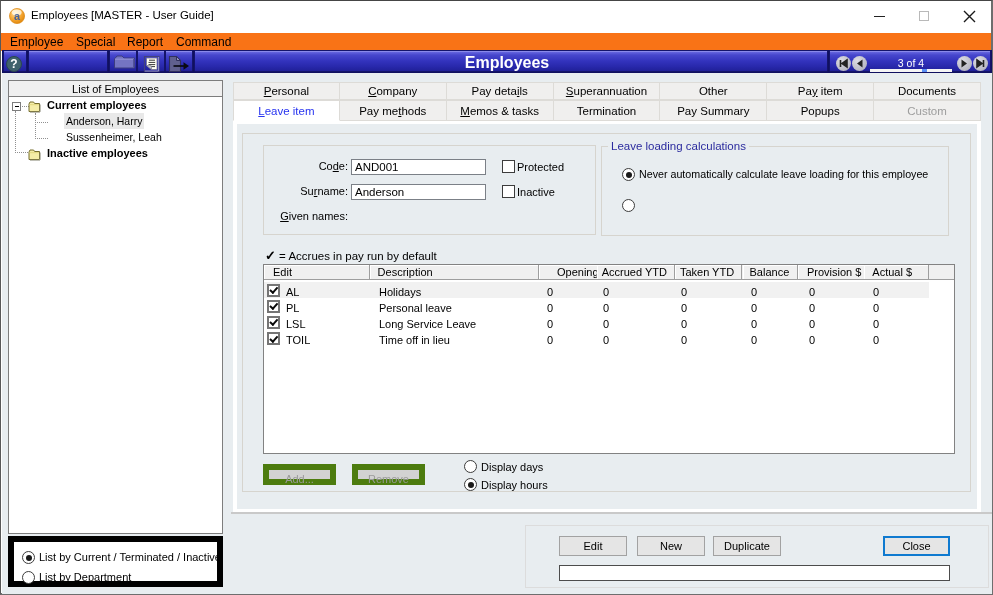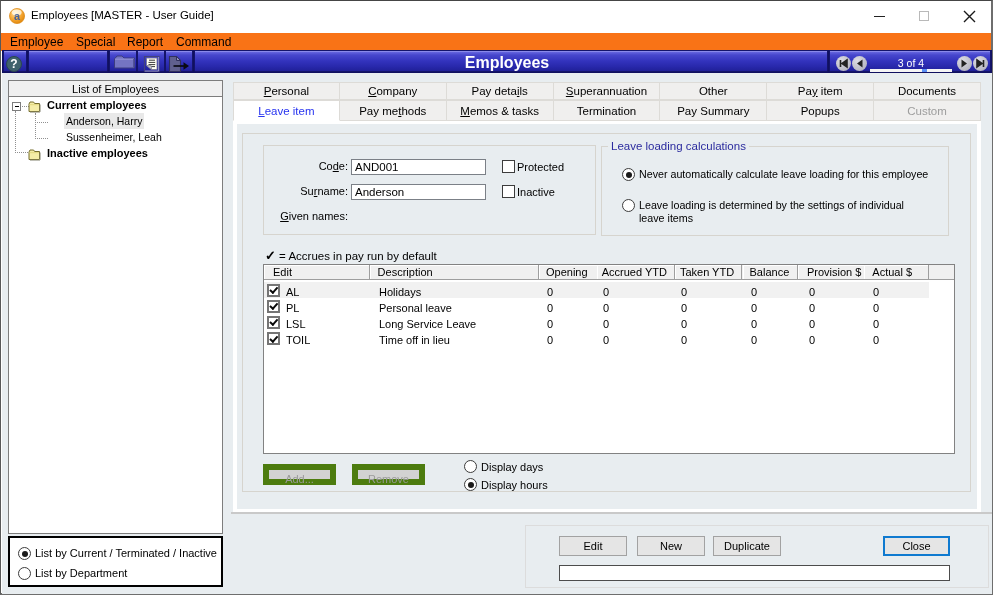--- a/index.html
+++ b/index.html
@@ -47,21 +47,21 @@
 
 #mainbg { position:absolute; left:1px; top:72px; width:990px; height:521px; background:#e8edf0; }
 
 
 #listbox { position:absolute; left:7px; top:79px; width:215px; height:454px; background:#fff; border:1px solid #7d7d7d; }
 #listhdr { position:absolute; left:0; top:0; width:100%; height:16px; background:#f0f0f0; border-bottom:1px solid #7d7d7d;
   text-align:center; line-height:16px; font-size:11px; }
 .dot { position:absolute; }
 .treetxt { position:absolute; font-size:10.5px; line-height:16px; height:16px; }
 .treebold { font-weight:bold; font-size:11px; }
-#radiobox { position:absolute; left:7px; top:535px; width:215px; height:51px; background:#fff; border:2px solid #000000; }
+#radiobox { position:absolute; left:7px; top:535px; width:215px; height:51px; background:#fff; border:6px solid #000000; }
 
 
 .radio { position:absolute; width:13px; height:13px; border-radius:50%; border:1px solid #3c3c3c; background:#fff; }
 .radio.sel::after { content:""; position:absolute; left:2.5px; top:2.5px; width:6px; height:6px; border-radius:50%; background:#1a1a1a; }
 .check { position:absolute; width:13px; height:13px; border:1px solid #3c3c3c; background:#fff; }
 .tck { border:2px solid #757575 !important; }
 .check.on::after { content:""; position:absolute; left:0.8px; top:1.3px; width:5.6px; height:3.4px;
   border-left:2px solid #0a0a0a; border-bottom:2px solid #0a0a0a; transform:rotate(-48deg); }
 .lbl { position:absolute; font-size:11px; line-height:13px; white-space:nowrap; }
 
@@ -267,29 +267,28 @@
   <div class="check" style="left:501px; top:184px;"></div>
   <div class="lbl" style="left:516px; top:185px;">Inactive</div>
 
   <div class="flabel" style="left:247px; top:209px; width:100px;"><u>G</u>iven names:</div>
 
   <div id="lvbox"></div>
   <div id="lvlbl">Leave loading calculations</div>
   <div class="radio sel" style="left:621px; top:167px;"></div>
   <div class="lbl" style="left:638px; top:167px; font-size:10.7px;">Never automatically calculate leave loading for this employee</div>
   <div class="radio" style="left:621px; top:198px;"></div>
-  <div class="lbl" style="left:638px; top:198px; font-size:10.7px;">Leave loading is determined by the settings of individual<br>leave items</div>
 
   <div class="lbl" style="left:264px; top:248px; font-size:11.5px;"><b style="font-size:13px;">✓</b> = Accrues in pay run by default</div>
 
   <div id="tbl">
     <div id="thdr"></div>
     <div class="th" style="left:0px; width:105.6px; padding-left:9px;">Edit</div>
     <div class="th" style="left:105.6px; width:169.4px; padding-left:8px;">Description</div>
-    <div class="th" style="left:275px; width:62px; padding-left:7px;">Opening</div>
+    <div class="th" style="left:275px; width:62px; padding-left:18px;">Opening</div>
     <div class="th" style="left:332.7px; width:78.2px; padding-left:5px;">Accrued YTD</div>
     <div class="th" style="left:410.9px; width:67.6px; padding-left:5px;">Taken YTD</div>
     <div class="th" style="left:478.5px; width:55.5px; padding-left:7px;">Balance</div>
     <div class="th" style="left:534px; width:80px; padding-left:9px;">Provision $</div>
     <div class="th" style="left:600.3px; width:64.9px; padding-left:8px;">Actual $</div>
     <div id="row1bg"></div>
 
     <div class="check on tck" style="left:3px; top:18.5px;"></div>
     <div class="cell" style="left:22px; top:18.5px;">AL</div>
     <div class="cell" style="left:115px; top:18.5px;">Holidays</div>

